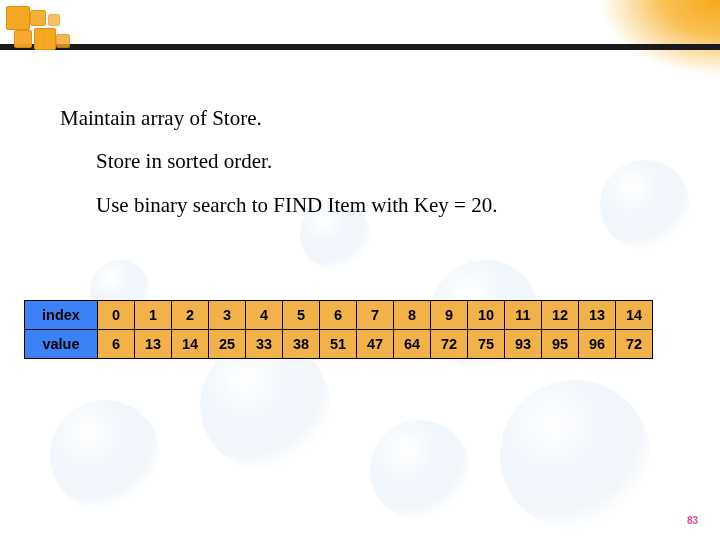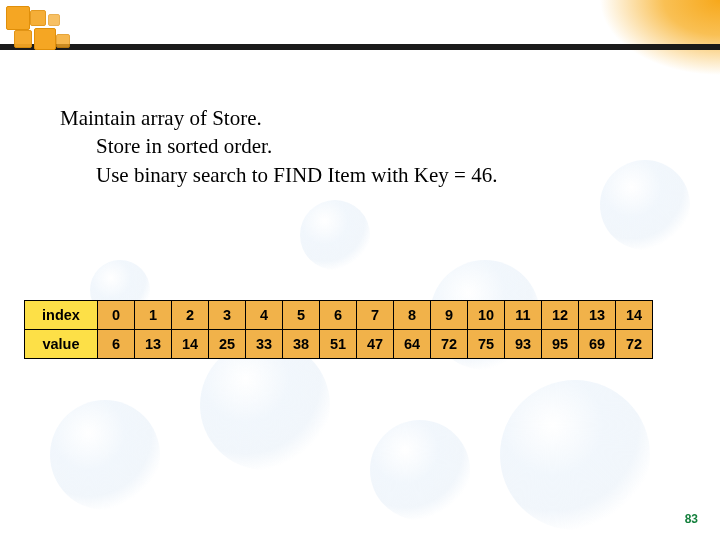--- a/index.html
+++ b/index.html
@@ -60,20 +60,21 @@
     top: 104px;
     left: 60px;
     z-index: 2;
     color: #000;
     font-size: 21px;
     line-height: 1.35;
   }
   .body-text .indent {
     padding-left: 36px;
     display: block;
+    margin-top: 15px;
   }
   .array-table {
     position: absolute;
     top: 300px;
     left: 24px;
     z-index: 2;
     border-collapse: collapse;
     font-family: Verdana, Arial, sans-serif;
     font-size: 14.5px;
   }
@@ -81,33 +82,33 @@
     border: 1.5px solid #000;
     text-align: center;
     font-weight: 700;
     padding: 6px 0;
     min-width: 36px;
     background: #f1b24a;
   }
   .array-table th.row-label {
     width: 72px;
     font-weight: 700;
-    background: #fde047;
+    background: #3b82f6;
   }
   .array-table td.cell, .array-table th.col-head {
     width: 36px;
   }
   .page-num {
     position: absolute;
     right: 22px;
     bottom: 14px;
     font-family: Verdana, Arial, sans-serif;
-    font-size: 12px;
+    font-size: 10px;
     font-weight: 700;
-    color: #15803d;
+    color: #ec4899;
     z-index: 2;
   }
 </style>
 </head>
 <body>
 
 <div class="bg-bubbles">
   <div class="bubble" style="left:200px;top:340px;width:130px;height:130px;"></div>
   <div class="bubble" style="left:50px;top:400px;width:110px;height:110px;"></div>
   <div class="bubble" style="left:500px;top:380px;width:150px;height:150px;"></div>
@@ -126,21 +127,21 @@
   <div class="sq" style="left:30px;top:10px;width:14px;height:14px;opacity:.9"></div>
   <div class="sq" style="left:14px;top:30px;width:16px;height:16px;opacity:.95"></div>
   <div class="sq" style="left:34px;top:28px;width:20px;height:20px;"></div>
   <div class="sq" style="left:56px;top:34px;width:12px;height:12px;opacity:.8"></div>
   <div class="sq" style="left:48px;top:14px;width:10px;height:10px;opacity:.7"></div>
 </div>
 
 <div class="body-text">
   <span>Maintain array of Store.</span><br>
   <span class="indent">Store in sorted order.</span>
-  <span class="indent">Use binary search to FIND Item with Key = 46.</span>
+  <span class="indent">Use binary search to FIND Item with Key = 20.</span>
 </div>
 
 <table class="array-table">
   <tbody>
       <tr>
     <th class="row-label">index</th>
     <th class="col-head">0</th>
     <th class="col-head">1</th>
     <th class="col-head">2</th>
     <th class="col-head">3</th>
@@ -164,19 +165,19 @@
     <td class="cell">25</td>
     <td class="cell">33</td>
     <td class="cell">38</td>
     <td class="cell">51</td>
     <td class="cell">47</td>
     <td class="cell">64</td>
     <td class="cell">72</td>
     <td class="cell">75</td>
     <td class="cell">93</td>
     <td class="cell">95</td>
-    <td class="cell">69</td>
+    <td class="cell">96</td>
     <td class="cell">72</td>
   </tr>
 </tbody>
   </table>
 
 <div class="page-num">83</div>
 
 </body></html>

